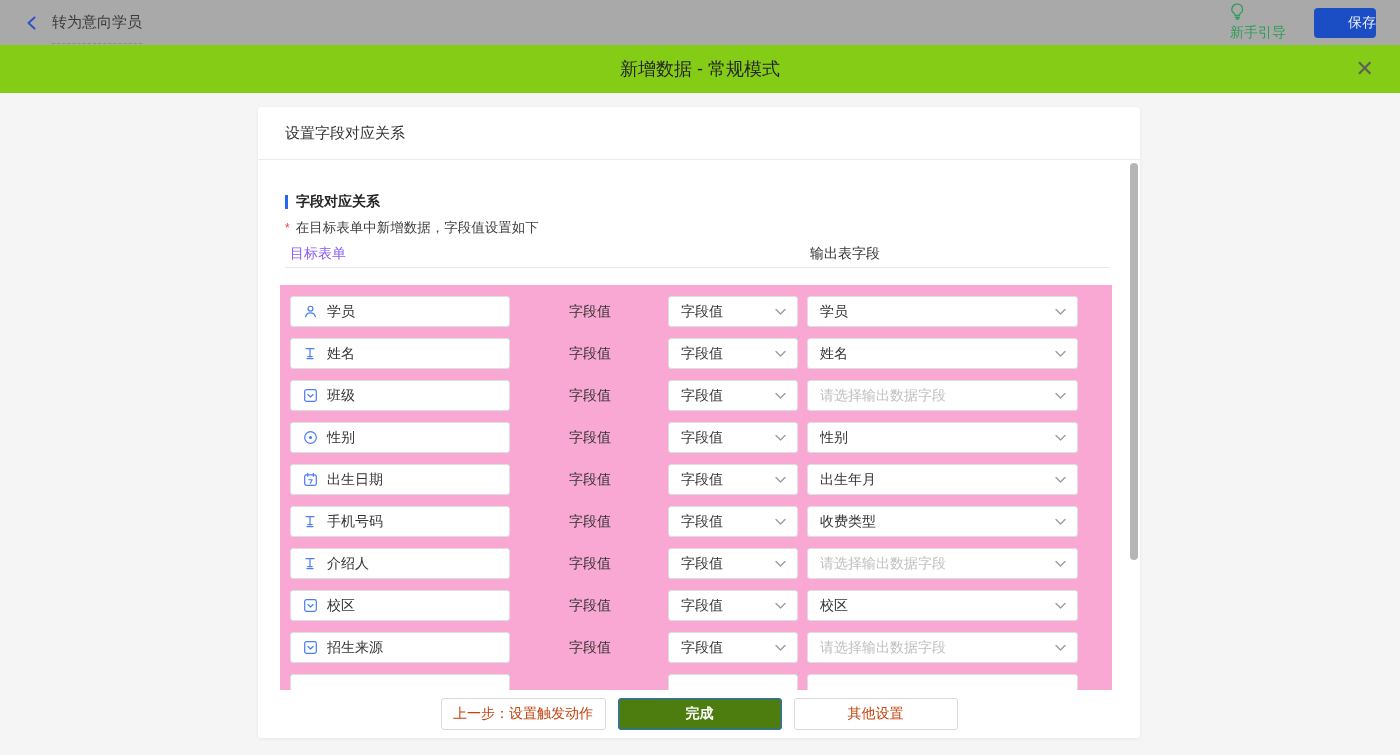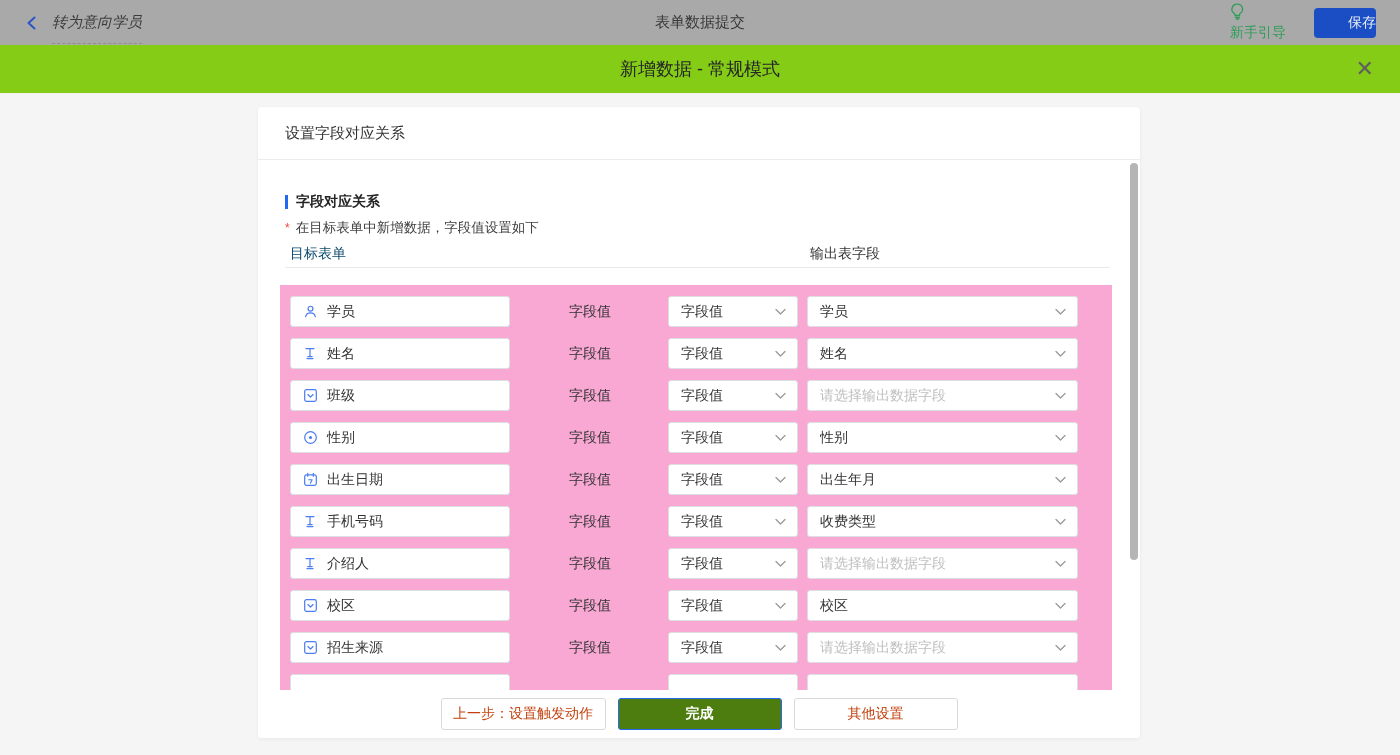--- a/index.html
+++ b/index.html
@@ -5,21 +5,21 @@
   * { margin:0; padding:0; box-sizing:border-box; }
   html,body { width:1400px; height:755px; overflow:hidden; background:#f5f5f5;
               font-family:"Liberation Sans","DejaVu Sans",sans-serif; }
 
   
   .topbar { position:relative; height:45px; background:#a9a9a9;
             display:flex; align-items:center; padding:0 24px; }
   .topbar-back { position:relative; height:100%; display:flex; align-items:center; cursor:pointer; }
   .back-chevron { width:16px; height:16px; margin-right:12px; display:flex; align-items:center; }
   .back-label { position:relative; height:100%; display:flex; align-items:center;
-                font-size:15px; color:#3b3b3b;font-style:italic; }
+                font-size:15px; color:#3b3b3b; }
   .back-label::after { content:''; position:absolute; left:0; right:0; bottom:1px;
                        border-bottom:1px dashed #8f8f8f; }
   .topbar-title { position:absolute; left:0; right:0; text-align:center;
                   font-size:15px; color:#383838; pointer-events:none; }
   .topbar-right { margin-left:auto; display:flex; align-items:center; gap:28px; z-index:2; }
   .guide { display:flex; align-items:flex-start; gap:4px; cursor:pointer;flex-direction:column; }
   .guide-text { font-size:14px; color:#2f9e58; }
   .save-btn { width:62px; height:30px; background:#1b4ec4; color:#e9edf5; border:none;
               border-radius:4px; font-size:14px; cursor:pointer;
               font-family:inherit; display:flex; align-items:center; justify-content:center;padding-left:34px; }
@@ -42,21 +42,21 @@
 
   .sec-row { position:absolute; left:27px; top:86px; display:flex; align-items:center; }
   .sec-bar { width:3px; height:14px; background:#2468f2; margin-right:8px; }
   .sec-title { font-size:14px; font-weight:bold; color:#262626; }
 
   .desc-row { position:absolute; left:27px; top:112px; display:flex; align-items:flex-start;
               font-size:13.5px; color:#404040; }
   .req-star { color:#f53f3f; font-size:12px; margin-right:6px; margin-top:2px; }
 
   .col-row { position:absolute; left:0; top:138px; width:100%; height:18px; }
-  .col-left { position:absolute; left:32px; font-size:14px; color:#0c4a6e; }
+  .col-left { position:absolute; left:32px; font-size:14px; color:#8b5cf6; }
   .col-right { position:absolute; left:552px; font-size:14px; color:#333; }
 
   .divider { position:absolute; left:27px; top:160px; width:825px; height:1px; background:#e9e9e9; }
 
   .panel { position:absolute; left:22px; top:178px; width:832px; height:405px;
            background:#f9a8d4; overflow:hidden; }
   .rows { position:absolute; left:10px; top:11px; }
   .map-row { display:flex; align-items:center; height:31px; margin-bottom:11px; }
   .field-chip { width:220px; height:31px; background:#fff; border:1px solid #dcdee0;
                 border-radius:3px; display:flex; align-items:center; padding-left:11px; }
@@ -91,21 +91,20 @@
 
 <div class="topbar">
   <div class="topbar-back">
     <span class="back-chevron">
       <svg width="16" height="16" viewBox="0 0 16 16">
           <path d="M10.5 2.5 L4.5 8 L10.5 13.5" fill="none" stroke="#2d53c9" stroke-width="2" stroke-linecap="round" stroke-linejoin="round"></path>
         </svg>
     </span>
     <span class="back-label">转为意向学员</span>
   </div>
-  <div class="topbar-title">表单数据提交</div>
   <div class="topbar-right">
     <div class="guide">
       <span style="display:flex;">
         <svg width="15" height="17" viewBox="0 0 15 17">
             <path d="M7.5 1.2a5 5 0 0 1 2.9 9.1c-.5.4-.9 1-.9 1.6v.6H5v-.6c0-.6-.4-1.2-.9-1.6A5 5 0 0 1 7.5 1.2z" fill="none" stroke="#2f9e58" stroke-width="1.3"></path>
             <path d="M5.6 14.5h3.8" stroke="#2f9e58" stroke-width="1.3" stroke-linecap="round"></path>
             <path d="M6.4 16h2.2" stroke="#2f9e58" stroke-width="1.3" stroke-linecap="round"></path>
           </svg>
       </span>
       <span class="guide-text">新手引导</span>

